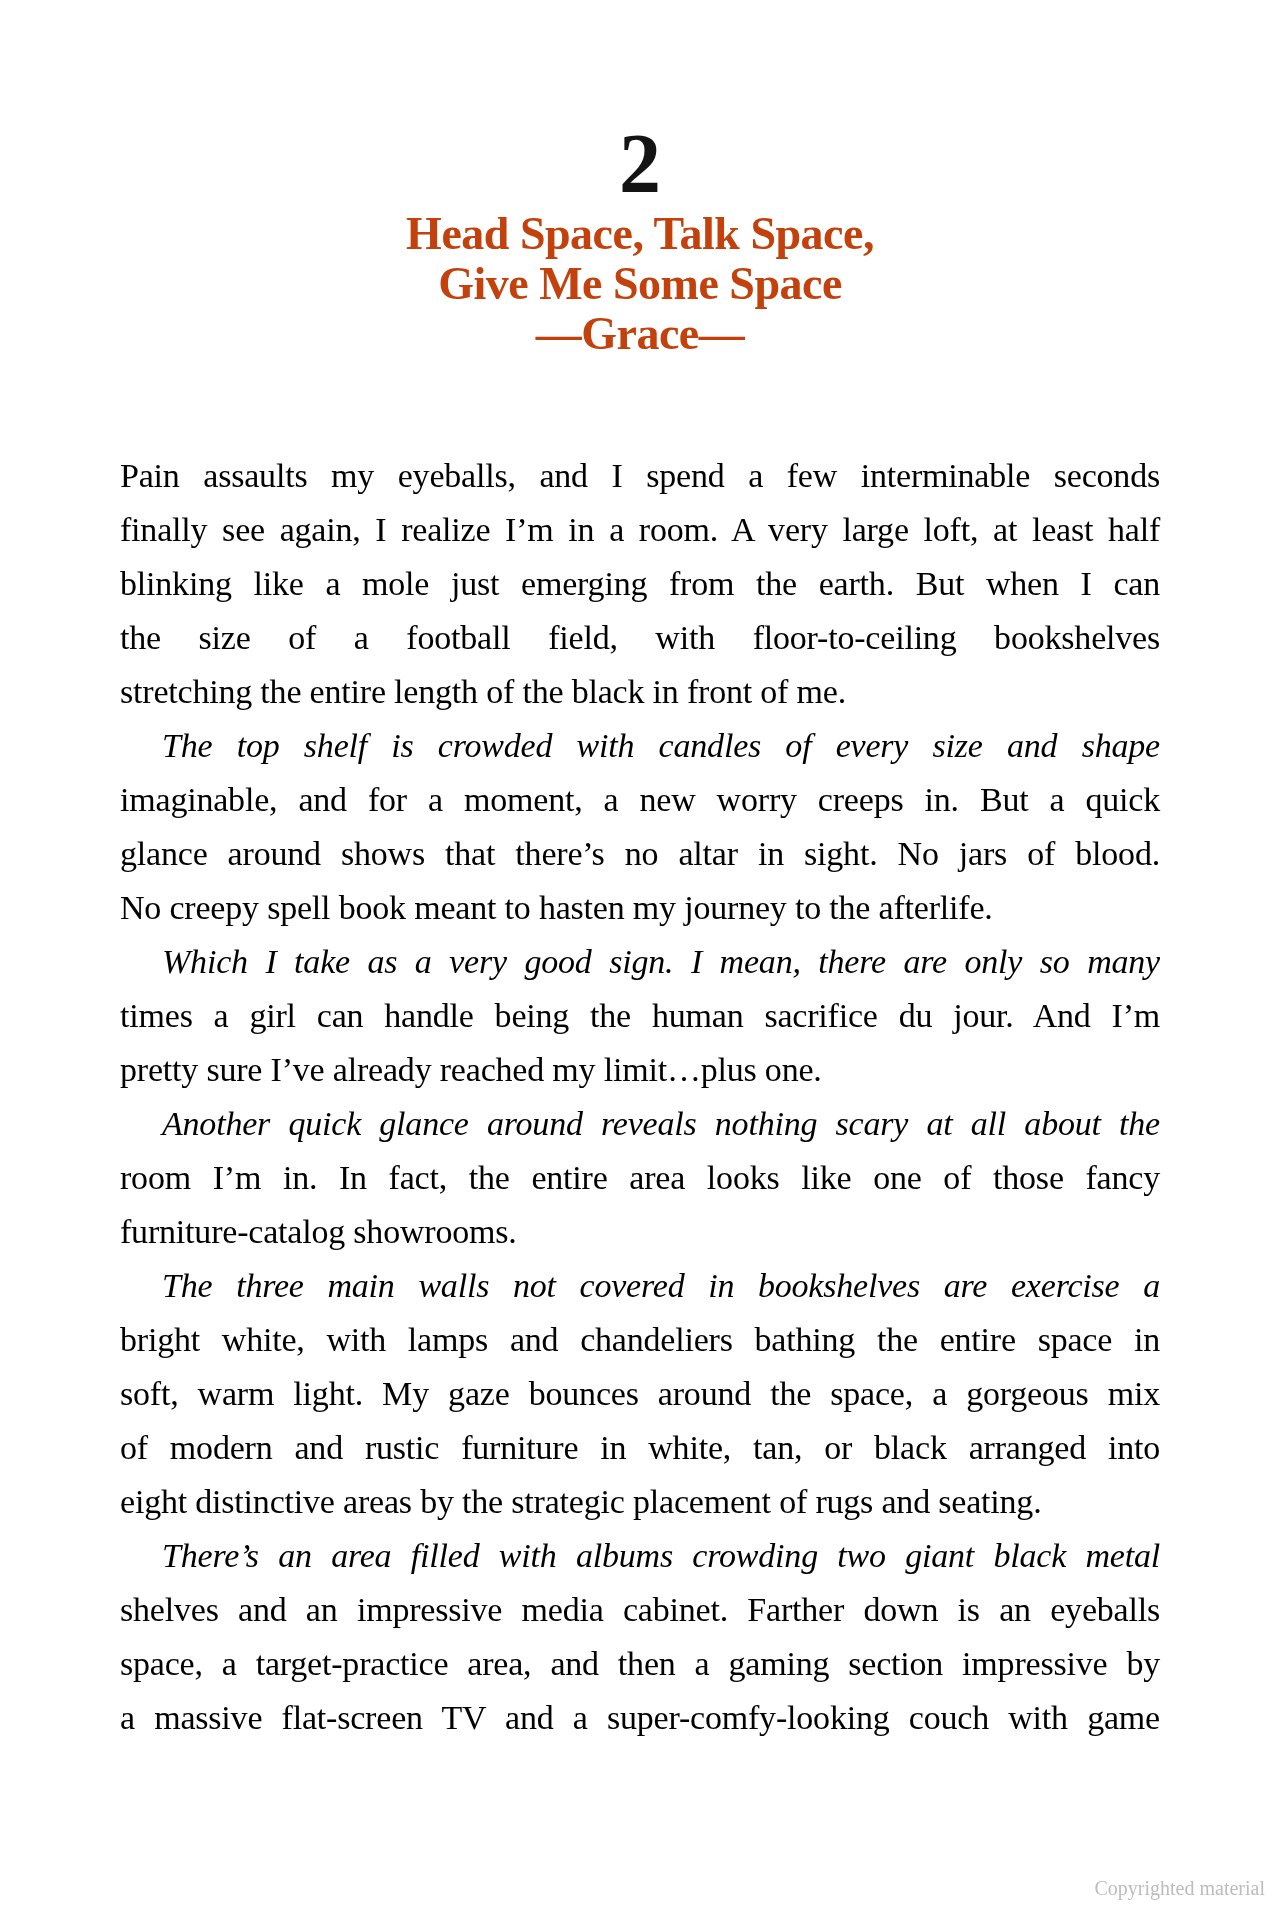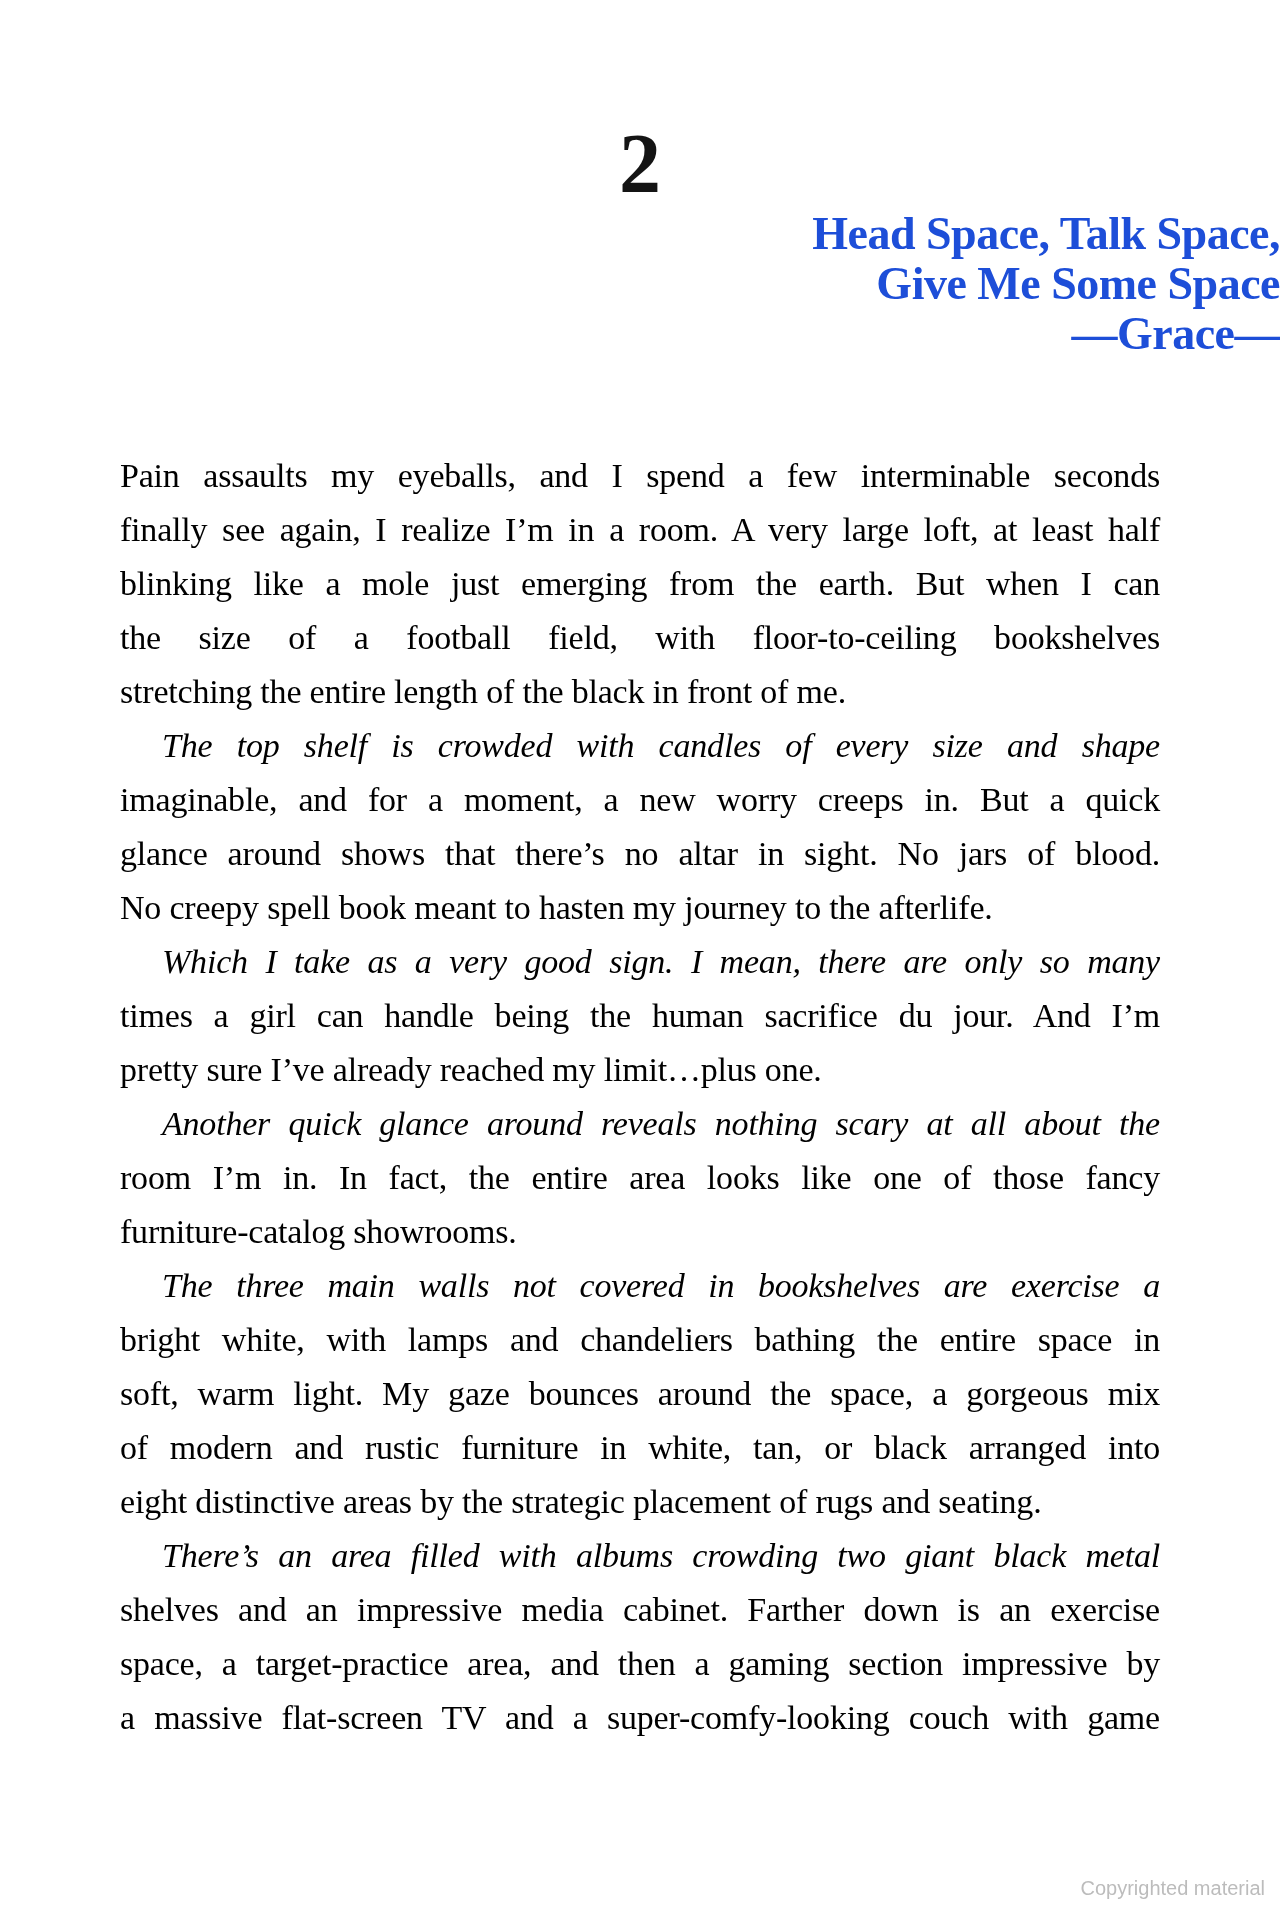--- a/index.html
+++ b/index.html
@@ -25,25 +25,25 @@
     font-size: 84px;
     line-height: 84px;
     font-weight: bold;
     color: #141414;
   }
   .chapter-title {
     position: absolute;
     top: 209px;
     left: 0;
     width: 100%;
-    text-align: right;
+    text-align: center;
     font-size: 46px;
     line-height: 50px;
     font-weight: bold;
-    color: #1d4ed8;
+    color: #c2410c;
     letter-spacing: -0.5px;
   }
   .body-text {
     position: absolute;
     top: 449px;
     left: 120px;
     width: 1040px;
     font-size: 34px;
     line-height: 54px;
     letter-spacing: -0.2px;
@@ -58,21 +58,21 @@
     text-align-last: left;
   }
   .line.indent {
     text-indent: 42px;
     font-style: italic;
   }
   .watermark {
     position: absolute;
     top: 1878px;
     right: 15px;
-    font-family: Liberation Sans, sans-serif;
+    font-family: Liberation Serif, serif;
     font-size: 20px;
     line-height: 20px;
     color: #bcbcbc;
   }
 </style>
 </head>
 <body>
 
 <div class="page">
 
@@ -99,20 +99,20 @@
       <div class="line line-end">pretty sure I’ve already reached my limit…plus one.</div>
       <div class="line indent">Another quick glance around reveals nothing scary at all about the</div>
       <div class="line">room I’m in. In fact, the entire area looks like one of those fancy</div>
       <div class="line line-end">furniture-catalog showrooms.</div>
       <div class="line indent">The three main walls not covered in bookshelves are exercise a</div>
       <div class="line">bright white, with lamps and chandeliers bathing the entire space in</div>
       <div class="line">soft, warm light. My gaze bounces around the space, a gorgeous mix</div>
       <div class="line">of modern and rustic furniture in white, tan, or black arranged into</div>
       <div class="line line-end">eight distinctive areas by the strategic placement of rugs and seating.</div>
       <div class="line indent">There’s an area filled with albums crowding two giant black metal</div>
-      <div class="line">shelves and an impressive media cabinet. Farther down is an exercise</div>
+      <div class="line">shelves and an impressive media cabinet. Farther down is an eyeballs</div>
       <div class="line">space, a target-practice area, and then a gaming section impressive by</div>
       <div class="line">a massive flat-screen TV and a super-comfy-looking couch with game</div>
     </div>
 
   <div class="watermark">Copyrighted material</div>
 
 </div>
 
 </body></html>

